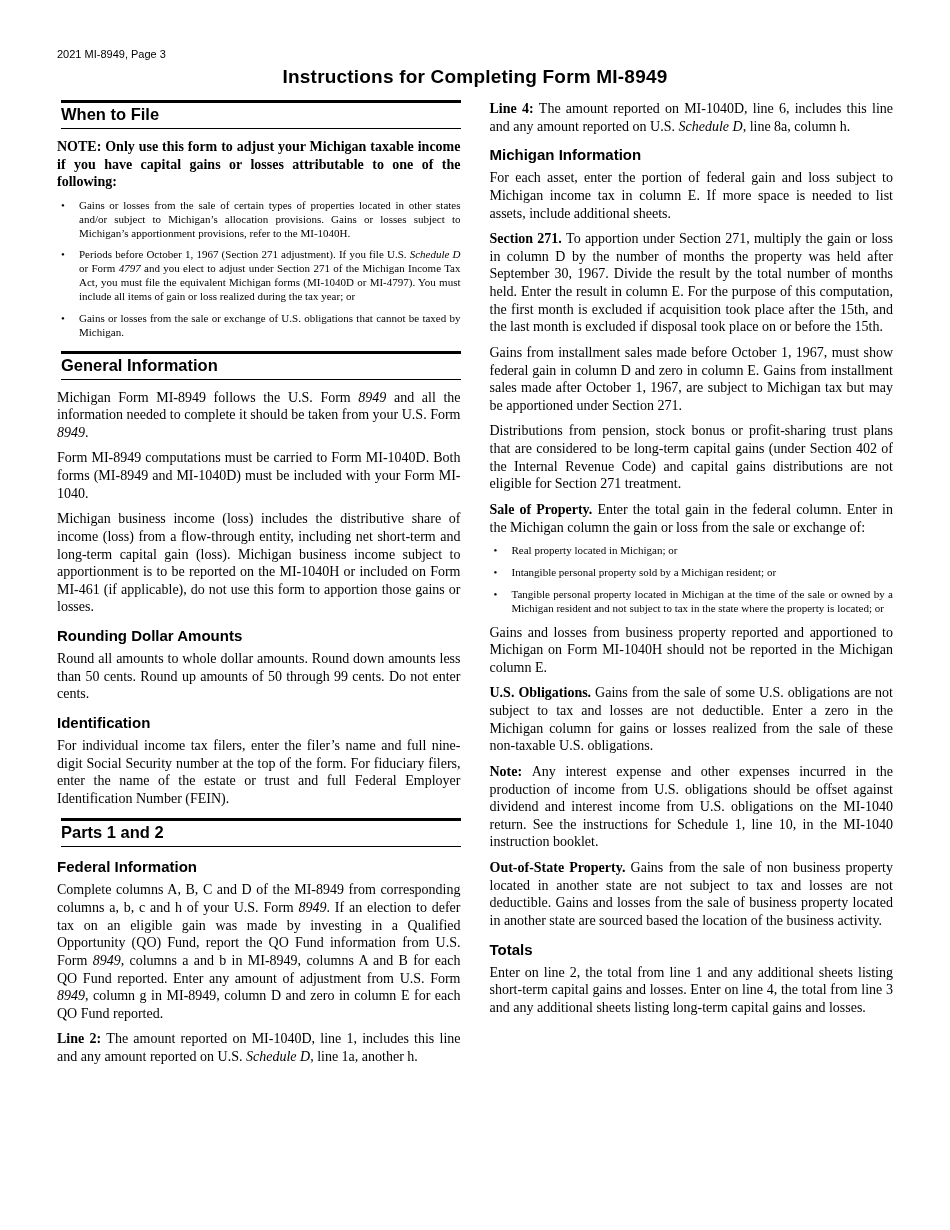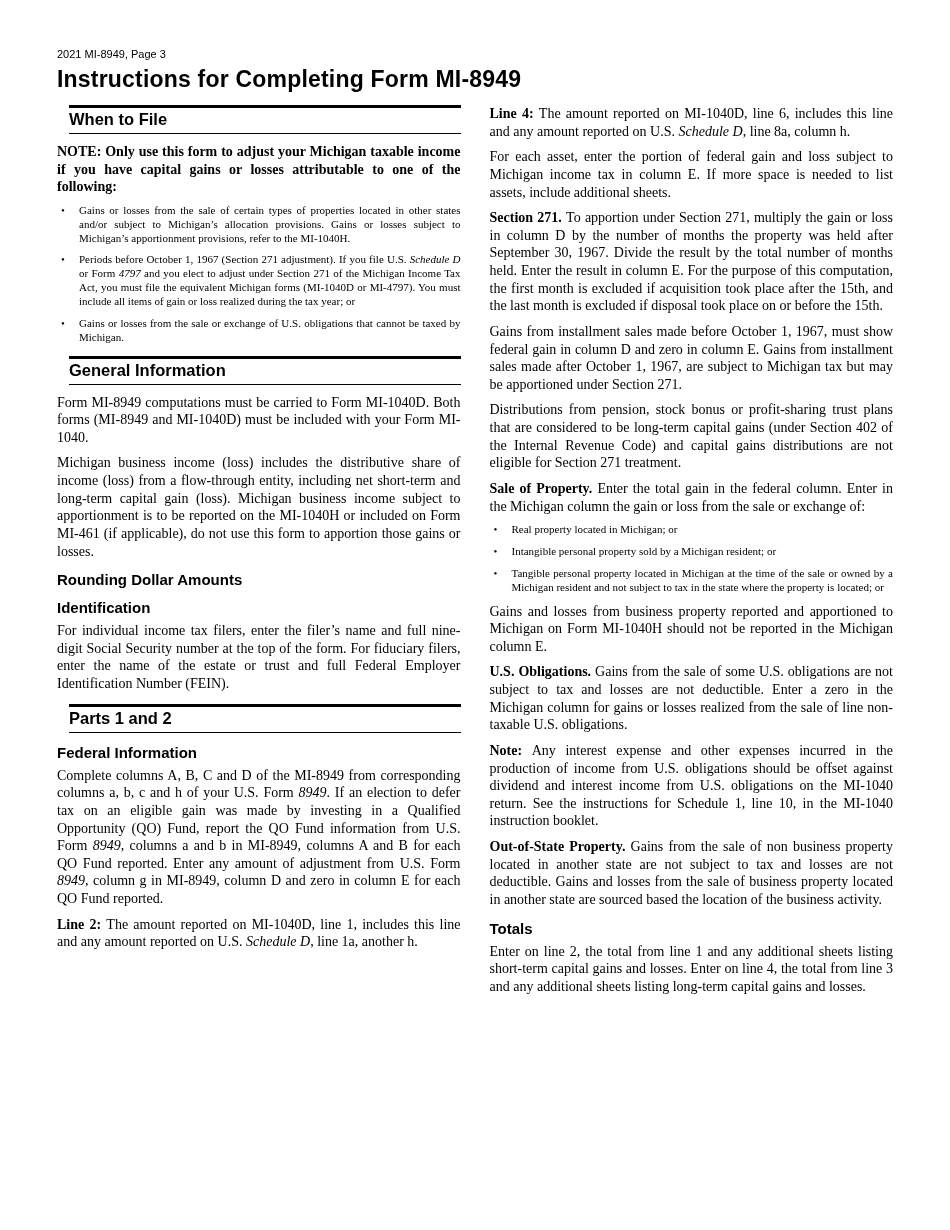--- a/index.html
+++ b/index.html
@@ -18,23 +18,23 @@
     overflow: hidden;
   }
   .page-header {
     font-family: "Liberation Sans", sans-serif;
     font-size: 11px;
     color: #000;
     margin-bottom: 6px;
   }
   .title {
     font-family: "Liberation Sans", sans-serif;
-    font-size: 23px;
+    font-size: 19px;
     font-weight: bold;
-    text-align: left;
+    text-align: center;
     letter-spacing: 0.2px;
     margin: 2px 0 12px 0;
   }
   .columns {
     display: flex;
     gap: 29px;
     align-items: flex-start;
   }
   .col {
     flex: 1 1 0;
@@ -42,21 +42,21 @@
   }
   .col > :first-child { margin-top: 0; }
 
   h2.rule-heading {
     font-family: "Liberation Sans", sans-serif;
     font-size: 16.5px;
     font-weight: bold;
     border-top: 3px solid #000;
     border-bottom: 1.5px solid #000;
     padding: 2px 0 4px 0;
-    margin: 11px 0 9px 12px;
+    margin: 11px 0 9px 4px;
   }
   h3.subheading {
     font-family: "Liberation Sans", sans-serif;
     font-size: 15px;
     font-weight: bold;
     margin: 11px 0 6px 0;
   }
   p.para {
     font-size: 14px;
     line-height: 1.26;
@@ -93,43 +93,46 @@
   <div class="columns">
     <div class="col">
         <h2 class="rule-heading">When to File</h2>
         <p class="para"><span class="seg-b">NOTE: Only use this form to adjust your Michigan taxable income if you have capital gains or losses attributable to one of the following:</span></p>
         <ul class="bullets">
           <li><span>Gains or losses from the sale of certain types of properties located in other states and/or subject to Michigan’s allocation provisions. Gains or losses subject to Michigan’s apportionment provisions, refer to the MI-1040H.</span></li>
           <li><span>Periods before October 1, 1967 (Section 271 adjustment). If you file U.S. </span><span class="seg-i">Schedule D</span><span> or Form </span><span class="seg-i">4797</span><span> and you elect to adjust under Section 271 of the Michigan Income Tax Act, you must file the equivalent Michigan forms (MI-1040D or MI-4797). You must include all items of gain or loss realized during the tax year; or</span></li>
           <li><span>Gains or losses from the sale or exchange of U.S. obligations that cannot be taxed by Michigan.</span></li>
         </ul>
         <h2 class="rule-heading">General Information</h2>
+        <p class="para"><span>Michigan Form MI-8949 follows the U.S. Form </span><span class="seg-i">8949</span><span> and all the information needed to complete it should be taken from your U.S. Form </span><span class="seg-i">8949</span><span>.</span></p>
         <p class="para"><span>Form MI-8949 computations must be carried to Form MI-1040D. Both forms (MI-8949 and MI-1040D) must be included with your Form MI-1040.</span></p>
         <p class="para"><span>Michigan business income (loss) includes the distributive share of income (loss) from a flow-through entity, including net short-term and long-term capital gain (loss). Michigan business income subject to apportionment is to be reported on the MI-1040H or included on Form MI-461 (if applicable), do not use this form to apportion those gains or losses.</span></p>
         <h3 class="subheading">Rounding Dollar Amounts</h3>
+        <p class="para"><span>Round all amounts to whole dollar amounts. Round down amounts less than 50 cents.  Round up amounts of 50 through 99 cents. Do not enter cents.</span></p>
         <h3 class="subheading">Identification</h3>
         <p class="para"><span>For individual income tax filers, enter the filer’s name and full nine-digit Social Security number at the top of the form. For fiduciary filers, enter the name of the estate or trust and full Federal Employer Identification Number (FEIN).</span></p>
         <h2 class="rule-heading">Parts 1 and 2</h2>
         <h3 class="subheading">Federal Information</h3>
         <p class="para"><span>Complete columns A, B, C and D of the MI-8949 from corresponding columns a, b, c and h of your U.S. Form </span><span class="seg-i">8949</span><span>. If an election to defer tax on an eligible gain was made by investing in a Qualified Opportunity (QO) Fund, report the QO Fund information from U.S. Form  </span><span class="seg-i">8949</span><span>, columns a and b in MI-8949, columns A and B for each QO Fund reported. Enter any amount of adjustment from U.S. Form </span><span class="seg-i">8949</span><span>, column g in MI-8949, column D and zero in column E for each QO Fund reported.</span></p>
         <p class="para"><span class="seg-b">Line 2: </span><span>The amount reported on MI-1040D, line 1, includes this line and any amount reported on U.S. </span><span class="seg-i">Schedule D</span><span>, line 1a, another h.</span></p>
       </div>
     <div class="col">
         <p class="para"><span class="seg-b">Line 4: </span><span>The amount reported on MI-1040D, line 6, includes this line and any amount reported on U.S. </span><span class="seg-i">Schedule D</span><span>, line 8a, column h.</span></p>
+        <h3 class="subheading">Michigan Information</h3>
         <p class="para"><span>For each asset, enter the portion of federal gain and loss subject to Michigan income tax in column E.  If more space is needed to list assets, include additional sheets.</span></p>
         <p class="para"><span class="seg-b">Section 271. </span><span>To apportion under Section 271, multiply the gain or loss in column D by the number of months the property was held after September 30, 1967.  Divide the result by the total number of months held.  Enter the result in column E. For the purpose of this computation, the first month is excluded if acquisition took place after the 15th, and the last month is excluded if disposal took place on or before the 15th.</span></p>
         <p class="para"><span>Gains from installment sales made before October 1, 1967, must show federal gain in column D and zero in column E. Gains from installment sales made after October 1, 1967, are subject to Michigan tax but may be apportioned under Section 271.</span></p>
         <p class="para"><span>Distributions from pension, stock bonus or profit-sharing trust plans that are considered to be long-term capital gains (under Section 402 of the Internal Revenue Code) and capital gains distributions are not eligible for Section 271 treatment.</span></p>
         <p class="para"><span class="seg-b">Sale of Property. </span><span>Enter the total gain in the federal column. Enter in the Michigan column the gain or loss from the sale or exchange of:</span></p>
         <ul class="bullets">
           <li><span>Real property located in Michigan; or</span></li>
           <li><span>Intangible personal property sold by a Michigan resident; or</span></li>
           <li><span>Tangible personal property located in Michigan at the time of the sale or owned by a Michigan resident and not subject to tax in the state where the property is located; or</span></li>
         </ul>
         <p class="para"><span>Gains and losses from business property reported and apportioned to Michigan on Form MI-1040H should not be reported in the Michigan column E.</span></p>
-        <p class="para"><span class="seg-b">U.S. Obligations. </span><span>Gains from the sale of some U.S. obligations are not subject to tax and losses are not deductible.  Enter a zero in the Michigan column for gains or losses realized from the sale of line non-taxable U.S. obligations.</span></p>
+        <p class="para"><span class="seg-b">U.S. Obligations. </span><span>Gains from the sale of some U.S. obligations are not subject to tax and losses are not deductible.  Enter a zero in the Michigan column for gains or losses realized from the sale of these non-taxable U.S. obligations.</span></p>
         <p class="para"><span class="seg-b">Note: </span><span>Any interest expense and other expenses incurred in the production of income from U.S. obligations should be offset against dividend and interest income from U.S. obligations on the MI-1040 return.  See the instructions for Schedule 1, line 10, in the MI-1040 instruction booklet.</span></p>
         <p class="para"><span class="seg-b">Out-of-State Property. </span><span>Gains from the sale of non business property located in another state are not subject to tax and losses are not deductible. Gains and losses from the sale of business property located in another state are sourced based the location of the business activity.</span></p>
         <h3 class="subheading">Totals</h3>
         <p class="para"><span>Enter on line 2, the total from line 1 and any additional sheets listing short-term capital gains and losses.  Enter on line 4, the total from line 3 and any additional sheets listing long-term capital gains and losses.</span></p>
       </div>
   </div>
 </div>
 
 </body></html>

